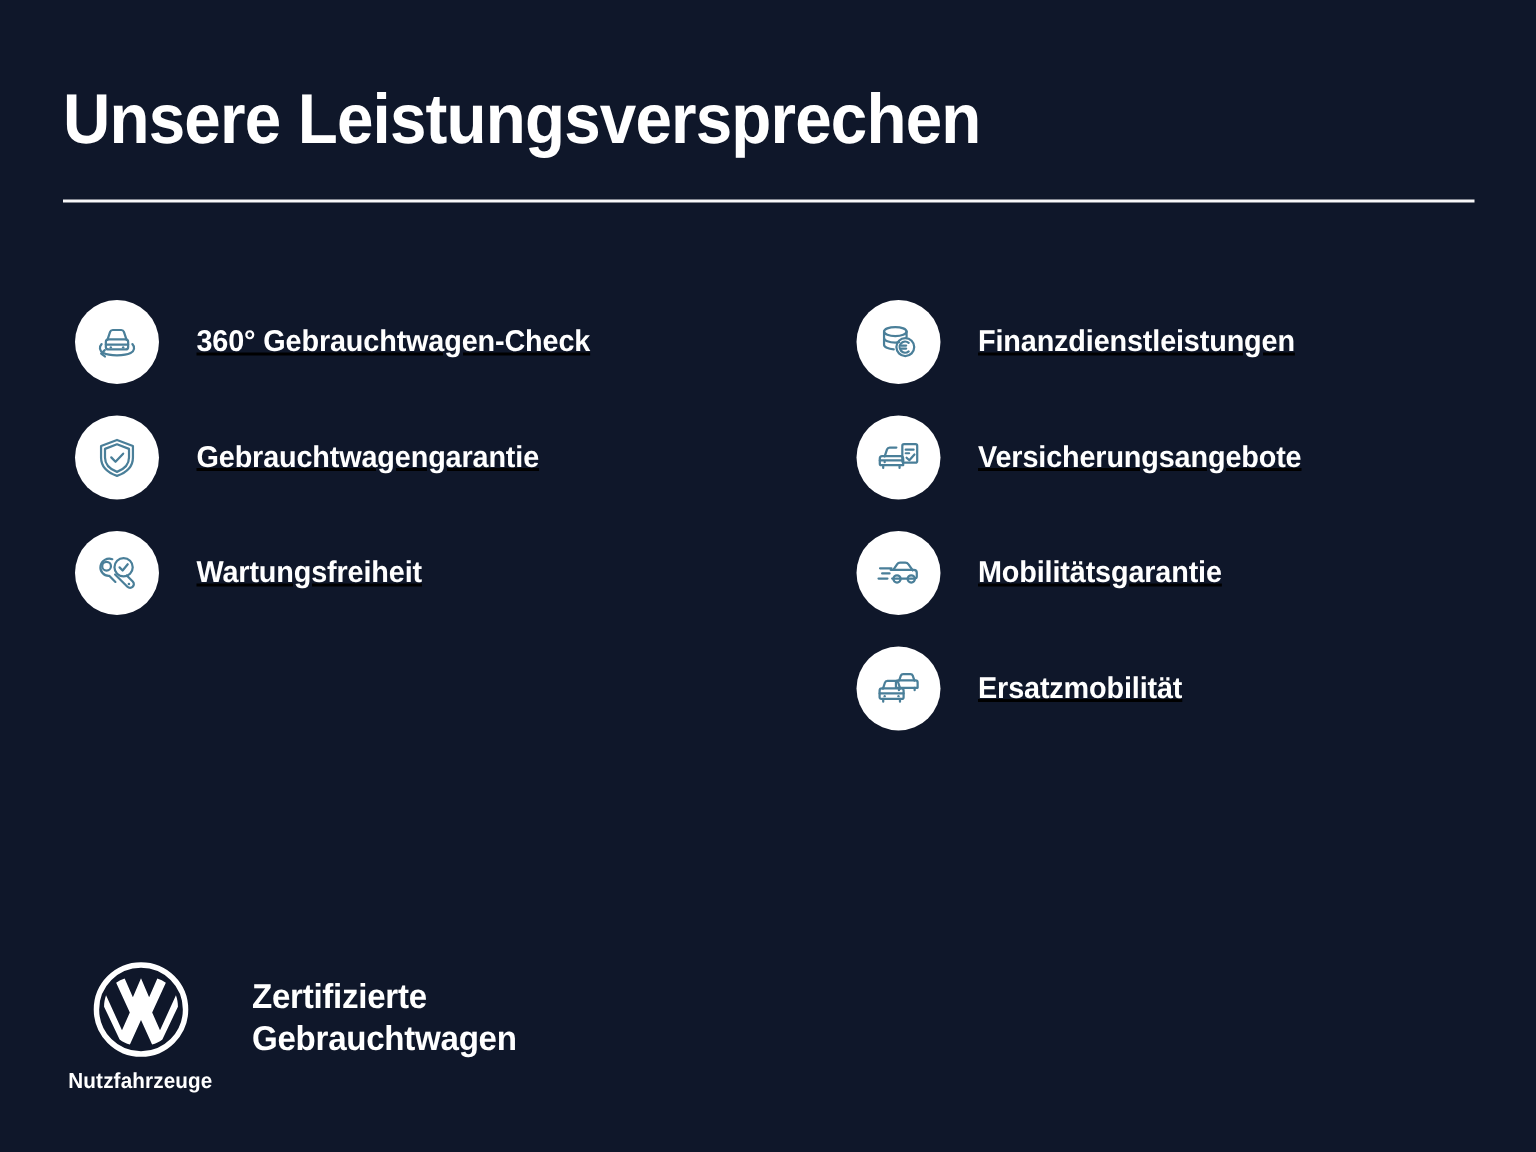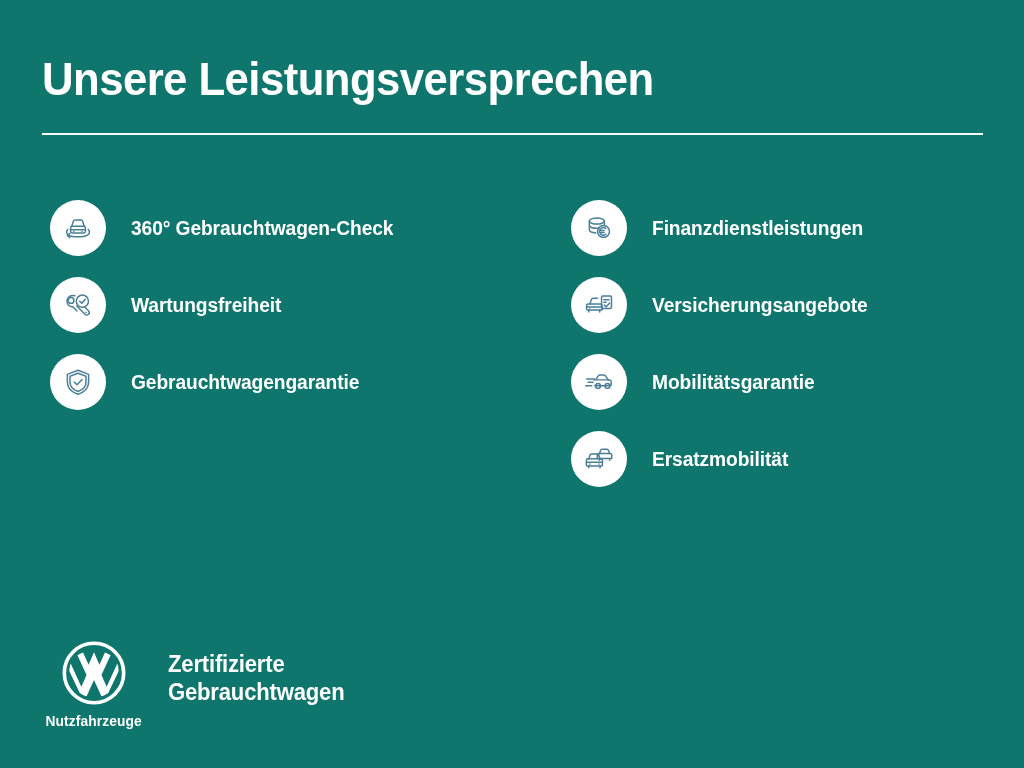--- a/index.html
+++ b/index.html
@@ -11,21 +11,21 @@
     height: 768px;
     overflow: hidden;
     background: #02a9ea;
     font-family: "Liberation Sans", sans-serif;
     -webkit-font-smoothing: antialiased;
   }
   #slide {
     position: relative;
     width: 1024px;
     height: 768px;
-    background: #0f766e;
+    background: #0f172a;
   }
 
   
   #title {
     position: absolute;
     left: 42px;
     top: 54px;
     width: 940px;
     color: #ffffff;
     font-size: 47px;
@@ -59,20 +59,21 @@
     top: 200px;
   }
   #col-left  { left: 50px; }
   #col-right { left: 571px; }
 
   .promise {
     position: relative;
     height: 77px;
     display: flex;
     align-items: flex-start;
+    text-decoration: underline;
   }
   .badge {
     width: 56px;
     height: 56px;
     min-width: 56px;
     border-radius: 50%;
     background: #ffffff;
     display: flex;
     align-items: center;
     justify-content: center;
@@ -163,43 +164,43 @@
           </svg>
         </div>
         <div class="promise-label">360° Gebrauchtwagen-Check</div>
       </div>
 
 
       <div class="promise">
         <div class="badge">
           <svg viewBox="0 0 48 48">
             <g fill="none" stroke="#4a7f99" stroke-width="2.1" stroke-linecap="round" stroke-linejoin="round">
+              <path d="M24 7.5 L39 13.2 V24 C39 32.6 32.6 38.3 24 41.3 C15.4 38.3 9 32.6 9 24 V13.2 Z"></path>
+              <path d="M24 11.6 L35.3 15.9 V24 C35.3 30.6 30.5 35.1 24 37.5 C17.5 35.1 12.7 30.6 12.7 24 V15.9 Z"></path>
+              <path d="M18.6 23.9 L22.6 28 L29.8 20.4"></path>
+            </g>
+          </svg>
+        </div>
+        <div class="promise-label">Gebrauchtwagengarantie</div>
+      </div>
+
+      <div class="promise">
+        <div class="badge">
+          <svg viewBox="0 0 48 48">
+            <g fill="none" stroke="#4a7f99" stroke-width="2.1" stroke-linecap="round" stroke-linejoin="round">
               <path d="M19.6 11 C14.6 9.3 9.4 12.3 8.5 17.3 C7.6 22.4 11.6 26.9 16.7 26.6 L22.5 32.4"></path>
               <circle cx="14.2" cy="17.6" r="4.1"></circle>
               <path d="M22.2 25.4 L33.8 37 C35.2 38.4 37.4 38.4 38.8 37 C40.2 35.6 40.2 33.4 38.8 32 L33.2 26.4"></path>
               <circle cx="35.2" cy="34.3" r="1.2" fill="#4a7f99" stroke="none"></circle>
               <circle cx="30.2" cy="18.6" r="8.6"></circle>
               <path d="M26.4 18.7 L29.3 21.6 L34.1 15.8"></path>
             </g>
           </svg>
         </div>
         <div class="promise-label">Wartungsfreiheit</div>
-      </div>
-
-      <div class="promise">
-        <div class="badge">
-          <svg viewBox="0 0 48 48">
-            <g fill="none" stroke="#4a7f99" stroke-width="2.1" stroke-linecap="round" stroke-linejoin="round">
-              <path d="M24 7.5 L39 13.2 V24 C39 32.6 32.6 38.3 24 41.3 C15.4 38.3 9 32.6 9 24 V13.2 Z"></path>
-              <path d="M24 11.6 L35.3 15.9 V24 C35.3 30.6 30.5 35.1 24 37.5 C17.5 35.1 12.7 30.6 12.7 24 V15.9 Z"></path>
-              <path d="M18.6 23.9 L22.6 28 L29.8 20.4"></path>
-            </g>
-          </svg>
-        </div>
-        <div class="promise-label">Gebrauchtwagengarantie</div>
       </div>
 
 
     </div>
 
     <div class="col" id="col-right">
 
       <div class="promise">
         <div class="badge">
           <svg viewBox="0 0 48 48">

